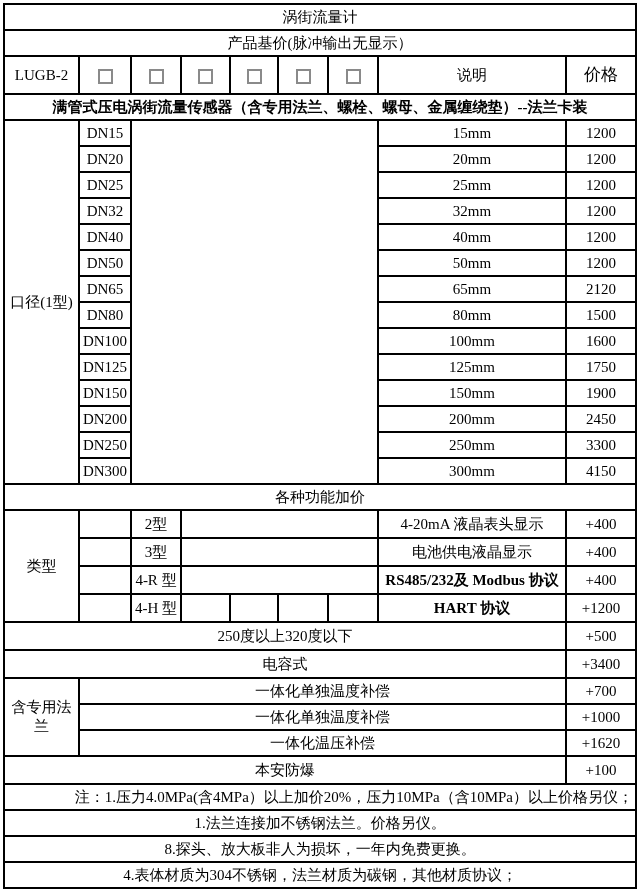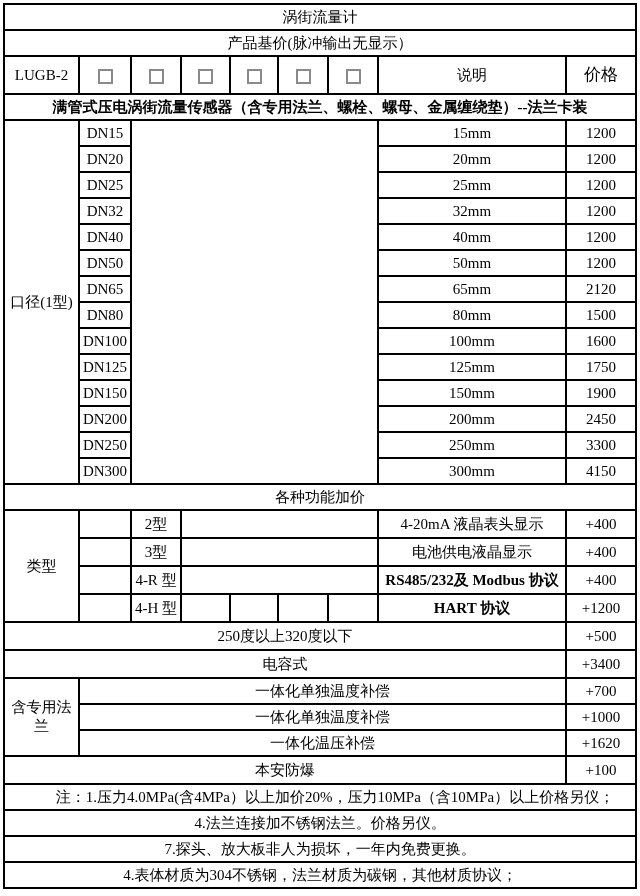--- a/index.html
+++ b/index.html
@@ -22,21 +22,21 @@
     padding:0 2px;
     overflow:hidden;
     line-height:1.25;
   }
   tr { height:26px; }
   tr.hdr-row { height:38px; }
   tr.type-row, tr.wide-row { height:28px; }
   .bold { font-weight:bold; }
   .price-head { font-size:17px; }
   .sans { font-family:Liberation Serif, serif; }
-  .note-left { text-align:center; padding-left:32px; }
+  .note-left { text-align:right; padding-left:32px; }
   .cb {
     display:inline-block;
     width:11px; height:11px;
     border:2px solid #8a8a8a;
     background:#fff;
     vertical-align:middle;
   }
 </style>
 </head>
 <body>
@@ -214,22 +214,22 @@
 
   <tr class="wide-row">
     <td colspan="8">本安防爆</td>
     <td>+100</td>
   </tr>
 
   <tr>
         <td colspan="9" class="note-left">注：1.压力4.0MPa(含4MPa）以上加价20%，压力10MPa（含10MPa）以上价格另仪；</td>
       </tr>
   <tr>
-        <td colspan="9">4.法兰连接加不锈钢法兰。价格另仪。</td>
-      </tr>
-  <tr>
-        <td colspan="9">7.探头、放大板非人为损坏，一年内免费更换。</td>
+        <td colspan="9">1.法兰连接加不锈钢法兰。价格另仪。</td>
+      </tr>
+  <tr>
+        <td colspan="9">8.探头、放大板非人为损坏，一年内免费更换。</td>
       </tr>
   <tr>
         <td colspan="9">4.表体材质为304不锈钢，法兰材质为碳钢，其他材质协议；</td>
       </tr>
 </tbody>
   </table>
 
 </body></html>

